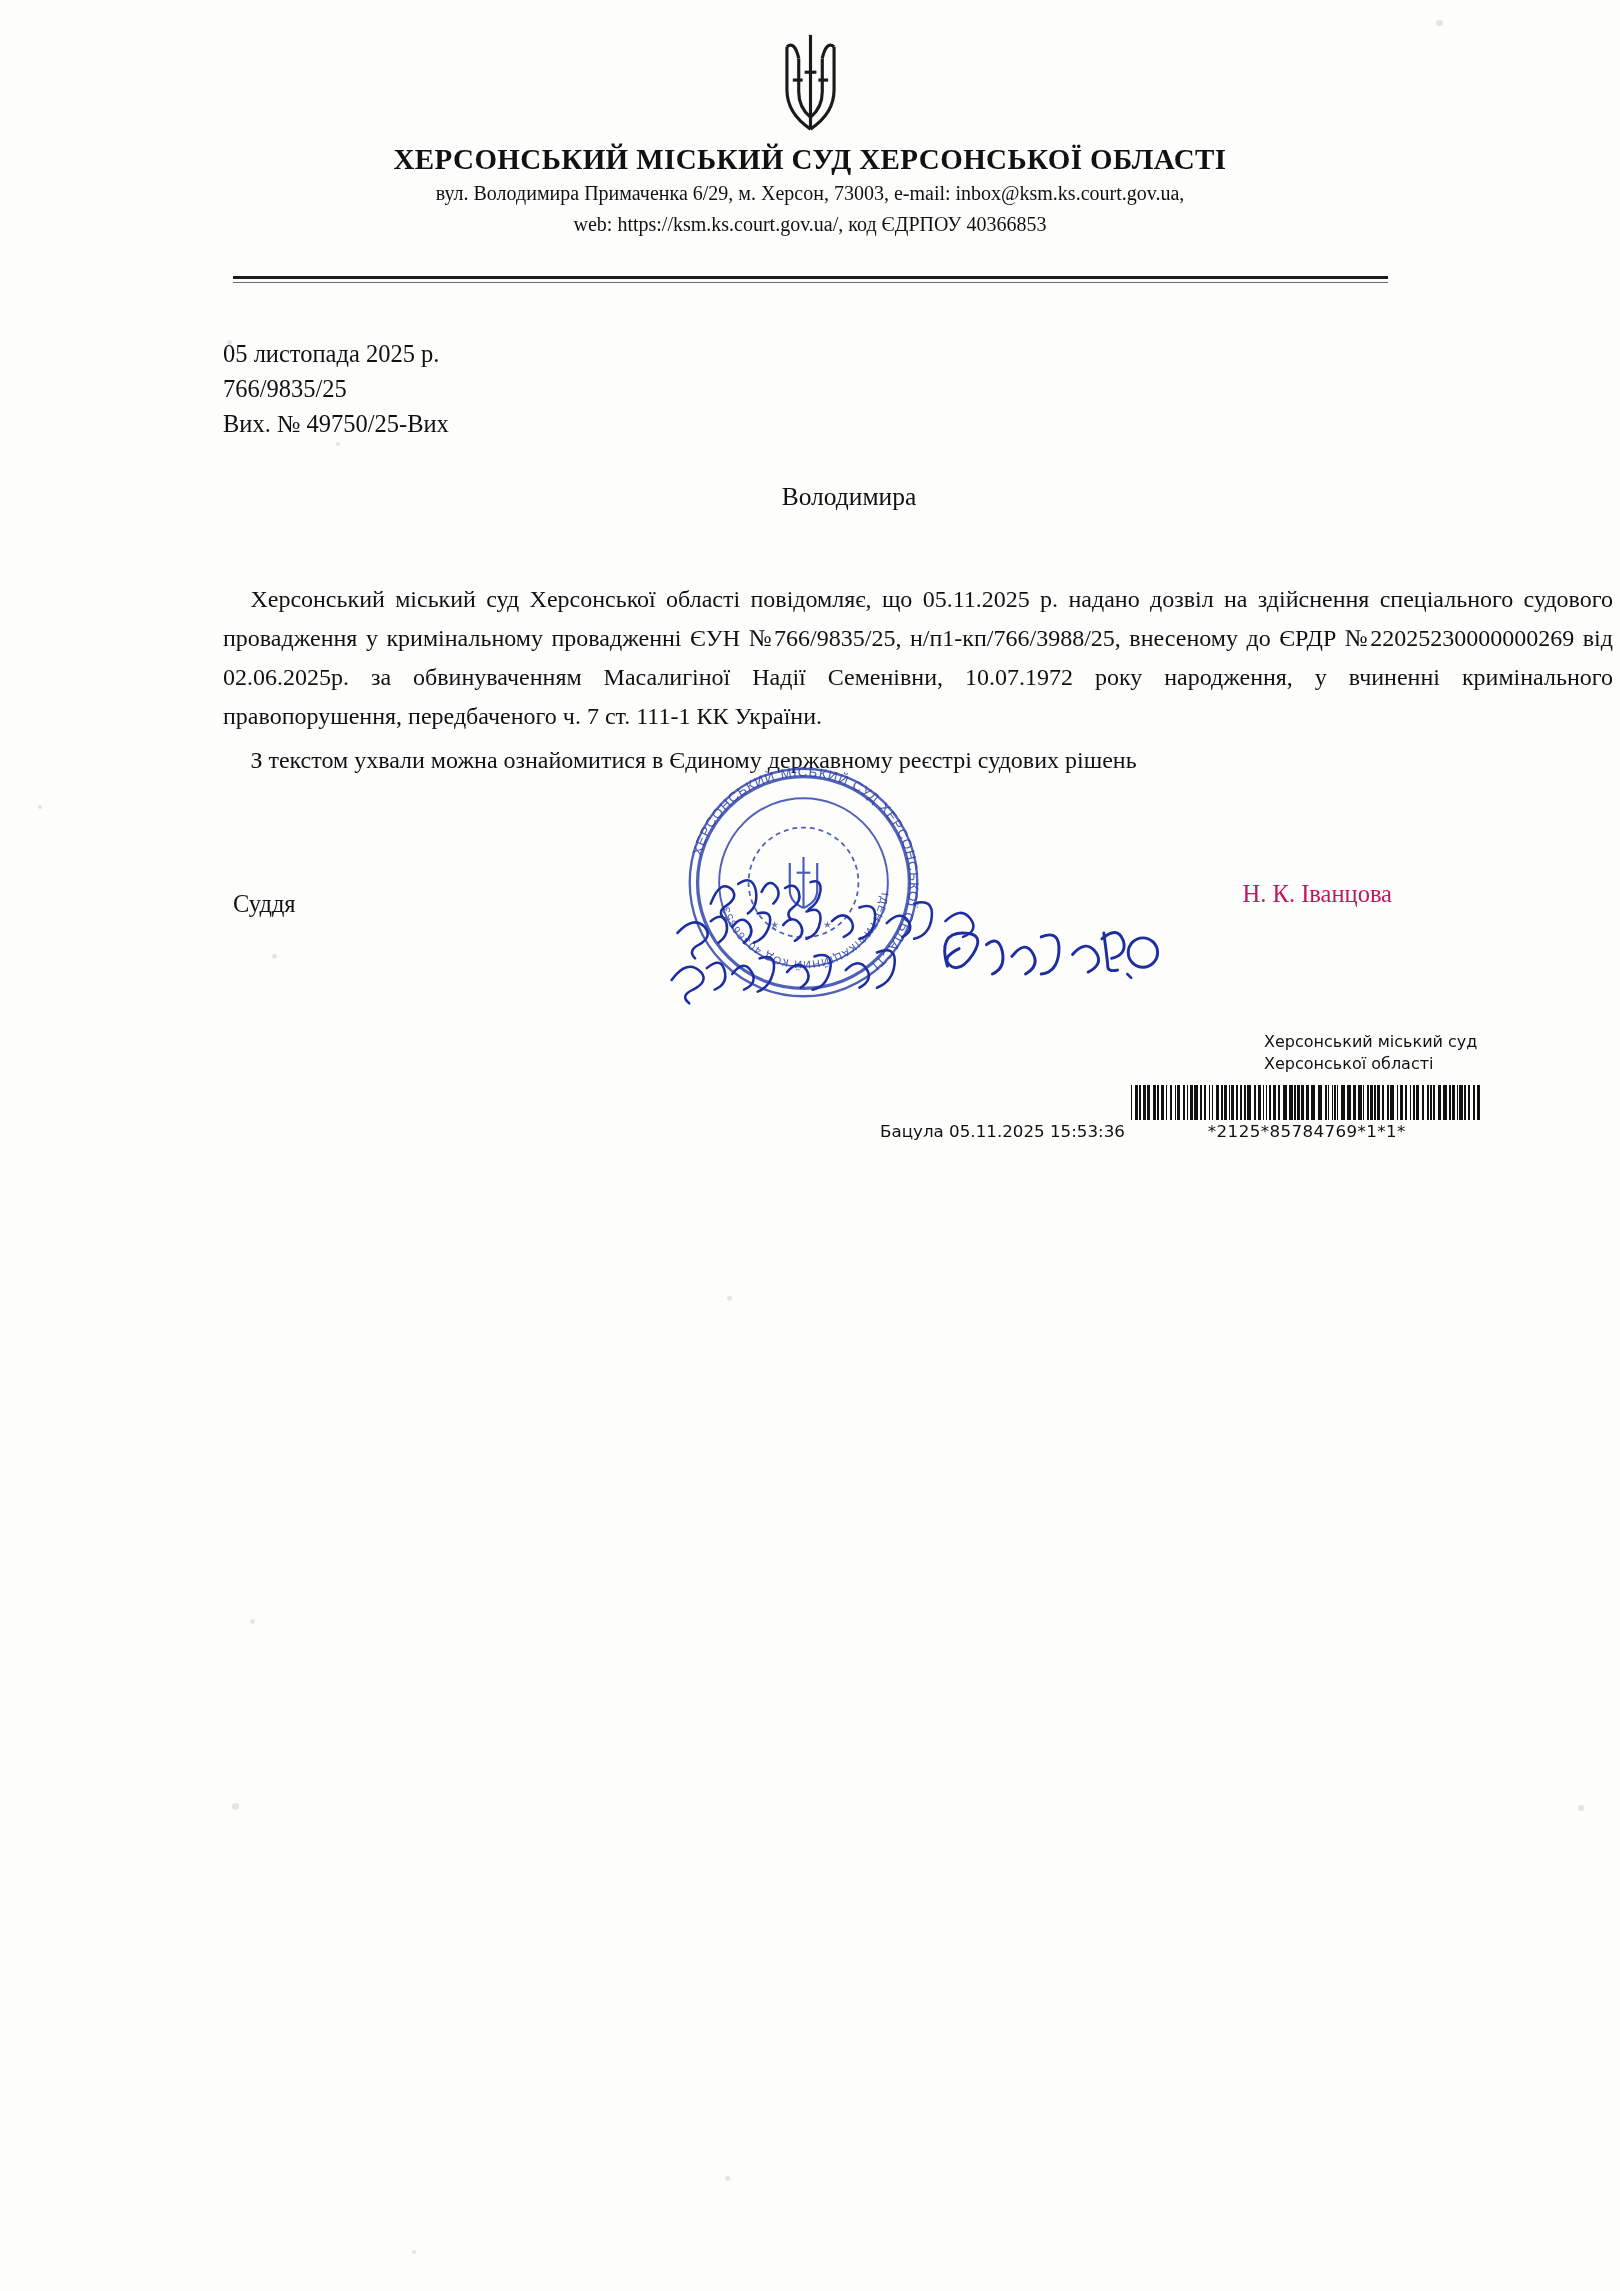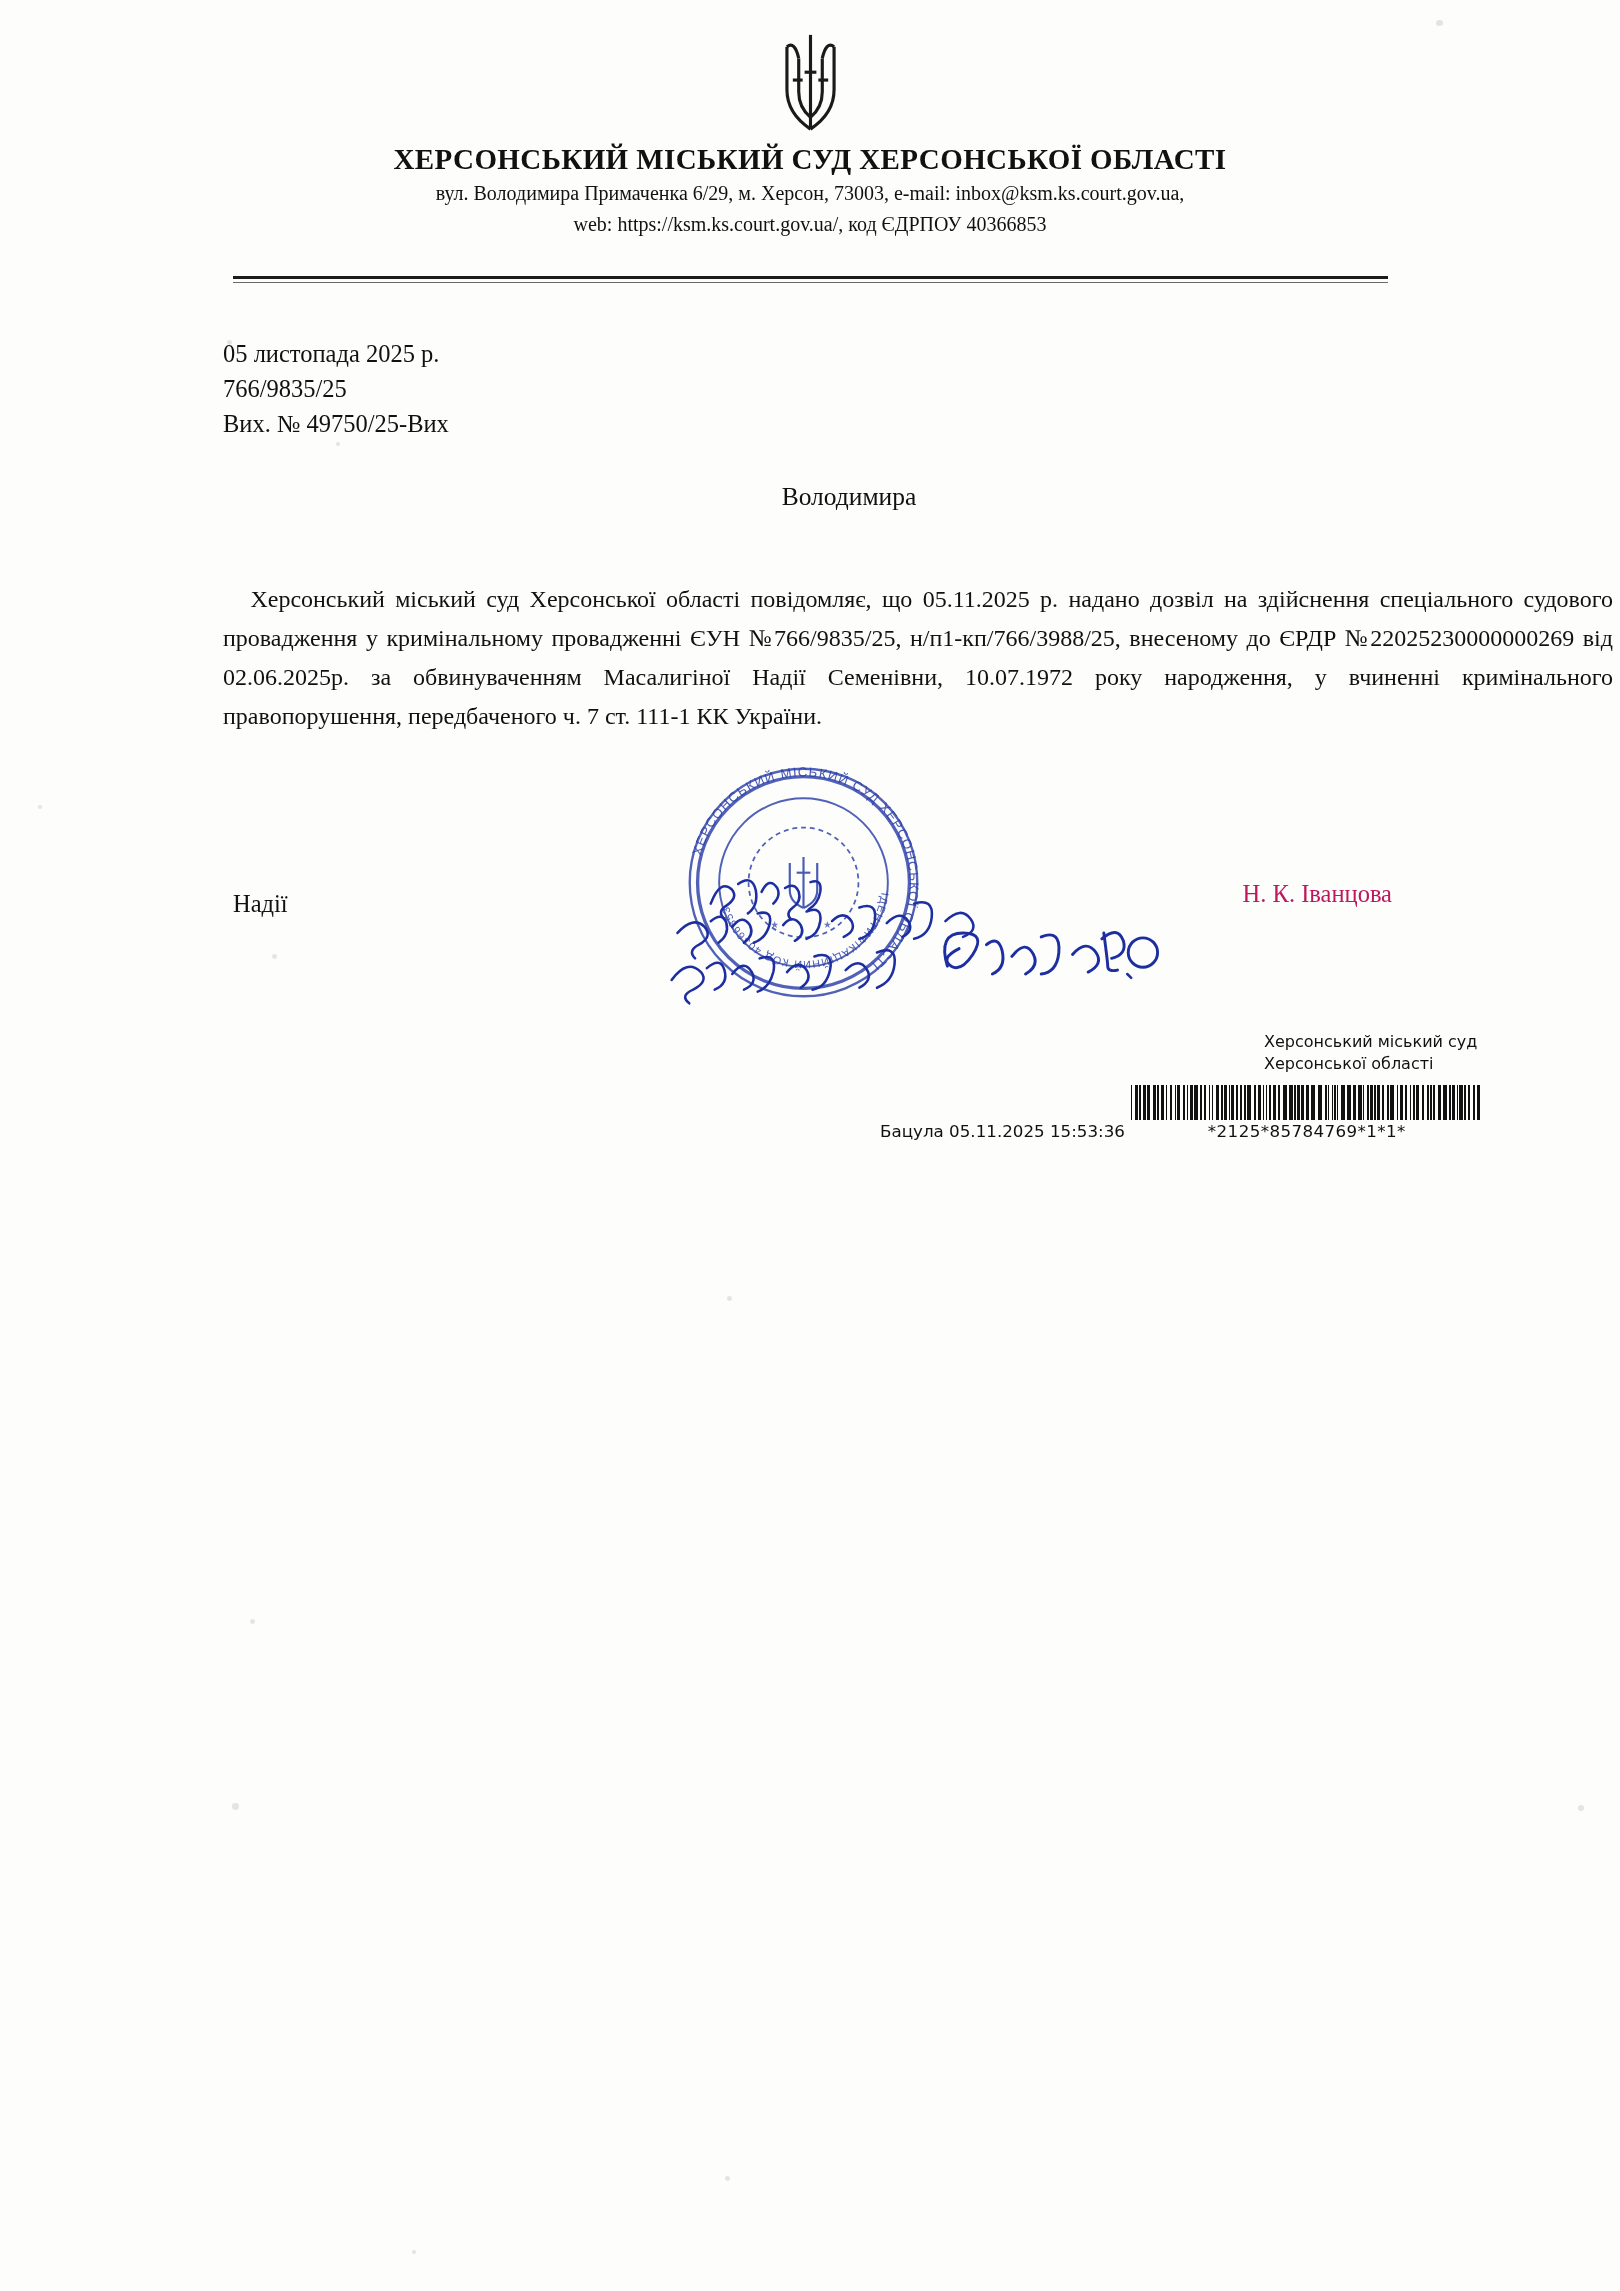--- a/index.html
+++ b/index.html
@@ -237,23 +237,24 @@
     <div>766/9835/25</div>
     <div>Вих. № 49750/25-Вих</div>
   </div>
 
   <div class="doc-title">
     <span>Володимира</span>
   </div>
 
   <div class="body-text">
     <p class="indent">Херсонський міський суд Херсонської області повідомляє, що 05.11.2025 р. надано дозвіл на здійснення спеціального судового провадження у кримінальному провадженні ЄУН №766/9835/25, н/п1-кп/766/3988/25, внесеному до ЄРДР №22025230000000269 від 02.06.2025р. за обвинуваченням Масалигіної Надії Семенівни, 10.07.1972 року народження, у вчиненні кримінального правопорушення, передбаченого ч. 7 ст. 111-1 КК України.</p>
-  </div>
-
-  <div class="sig-label">Надії</div>
+    <p class="indent p2">З текстом ухвали можна ознайомитися в Єдиному державному реєстрі судових рішень</p>
+  </div>
+
+  <div class="sig-label">Суддя</div>
   <div class="sig-name">Н. К. Іванцова</div>
 
   <div class="stamp">
     <svg width="255" height="255" viewBox="0 0 260 260">
       <defs>
         <path id="arcOuter" d="M130,130 m-108,0 a108,108 0 1,1 216,0 a108,108 0 1,1 -216,0"></path>
         <path id="arcInner" d="M130,130 m-80,0 a80,80 0 1,1 160,0 a80,80 0 1,1 -160,0"></path>
       </defs>
       <g stroke="#2b3fa8" fill="none" opacity="0.82">
         <circle cx="130" cy="130" r="116" stroke-width="2.4"></circle>

